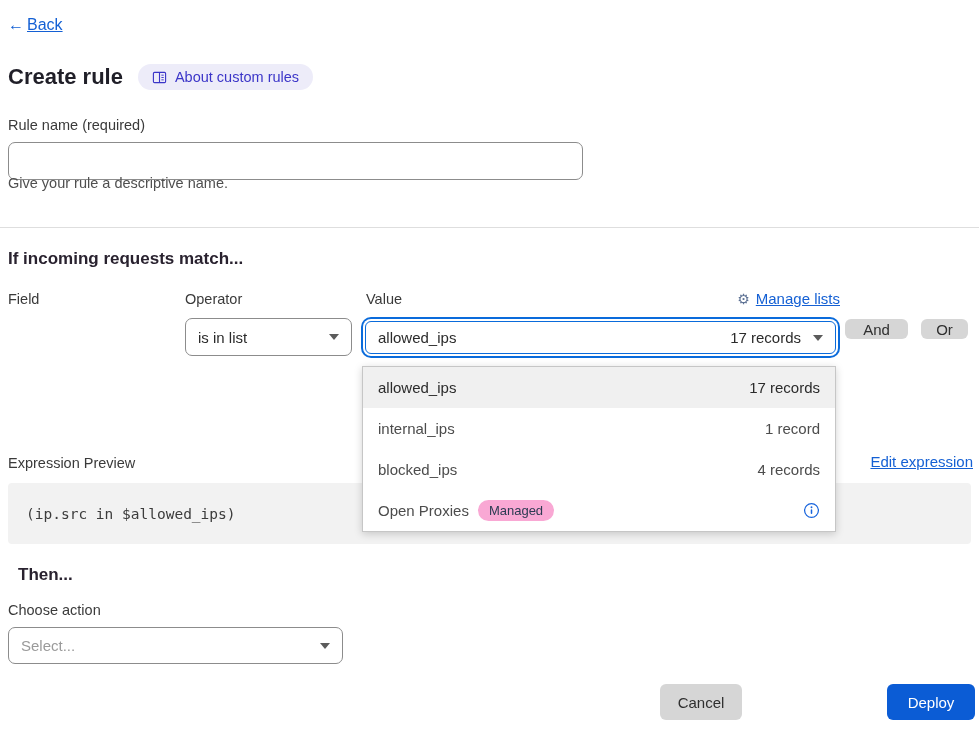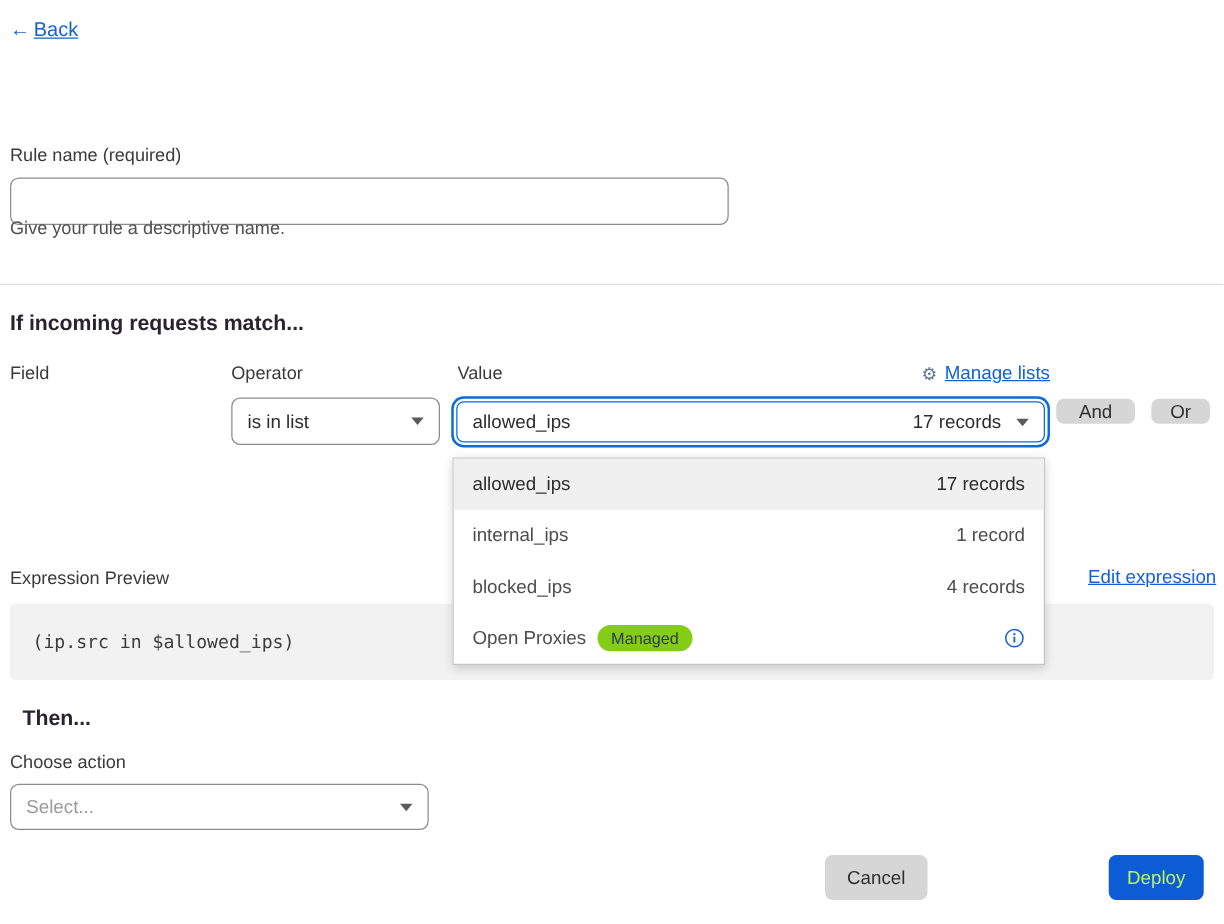--- a/index.html
+++ b/index.html
@@ -107,21 +107,21 @@
     box-shadow: 0 2px 8px rgba(0,0,0,0.18);
     z-index: 5;
   }
   .dropdown-row {
     height: 41px; display: flex; align-items: center;
     padding: 0 15px; font-size: 15px; color: #4c4c4c; cursor: pointer;
   }
   .dropdown-row.selected { background: #f0f0f0; color: #2b2b2b; }
   .dropdown-row .row-meta { margin-left: auto; }
   .managed-badge {
-    background: #84cc16; color: #2c3b52;
+    background: #f9a8d4; color: #2c3b52;
     border-radius: 12px; padding: 3px 11px;
     font-size: 13px; margin-left: 9px;
   }
   .info-icon { margin-left: auto; display: flex; align-items: center; }
 
   
   .expression-label { position: absolute; left: 8px; top: 455px; font-size: 14.5px; color: #3a3a3a; }
   .edit-expression-link {
     position: absolute; right: 6px; top: 453px;
     font-size: 15px; color: #1460d4; text-decoration: underline;
@@ -139,32 +139,47 @@
   .action-select { left: 8px; top: 627px; width: 335px; height: 37px; color: #9a9a9a; }
 
   
   .btn {
     position: absolute; top: 684px; height: 36px;
     border: none; border-radius: 6px; font-size: 15px;
     font-family: "Liberation Sans", sans-serif; cursor: pointer;
   }
   .cancel-btn { left: 660px; width: 82px; background: #d6d6d6; color: #2f2f2f; }
   .save-draft-btn { left: 752px; width: 125px; background: #0b5cd5; color: #fff; }
-  .deploy-btn { left: 887px; width: 76px; background: #0b5cd5; color: #bef264; }
+  .deploy-btn { left: 887px; width: 88px; background: #0b5cd5; color: #ffffff; }
 </style>
 </head>
 <body>
 
 <div class="page">
 
   <a class="back-link">
     <span class="back-arrow">←</span>
     <span class="back-label">Back</span>
   </a>
 
+  <div class="title-row">
+    <h1 class="page-title">Create rule</h1>
+    <a class="about-badge">
+      <span style="display:flex;">
+        <svg width="15" height="15" viewBox="0 0 16 16">
+            <rect x="1.5" y="2.5" width="13" height="11" rx="1.2" fill="none" stroke="#3b35c8" stroke-width="1.2"></rect>
+            <line x1="8" y1="2.5" x2="8" y2="13.5" stroke="#3b35c8" stroke-width="1.2"></line>
+            <line x1="10" y1="5.5" x2="12.5" y2="5.5" stroke="#3b35c8" stroke-width="1"></line>
+            <line x1="10" y1="8" x2="12.5" y2="8" stroke="#3b35c8" stroke-width="1"></line>
+            <line x1="10" y1="10.5" x2="12.5" y2="10.5" stroke="#3b35c8" stroke-width="1"></line>
+          </svg>
+      </span>
+      <span>About custom rules</span>
+    </a>
+  </div>
 
   <div class="field-label rule-name-label">Rule name (required)</div>
   <input class="rule-name-input" type="text" value="" style="">
   <div class="rule-name-helper">Give your rule a descriptive name.</div>
 
   <div class="divider"></div>
 
   <h2 class="section-heading match-heading">If incoming requests match...</h2>
 
   <div class="field-label field-col-label">Field</div>

